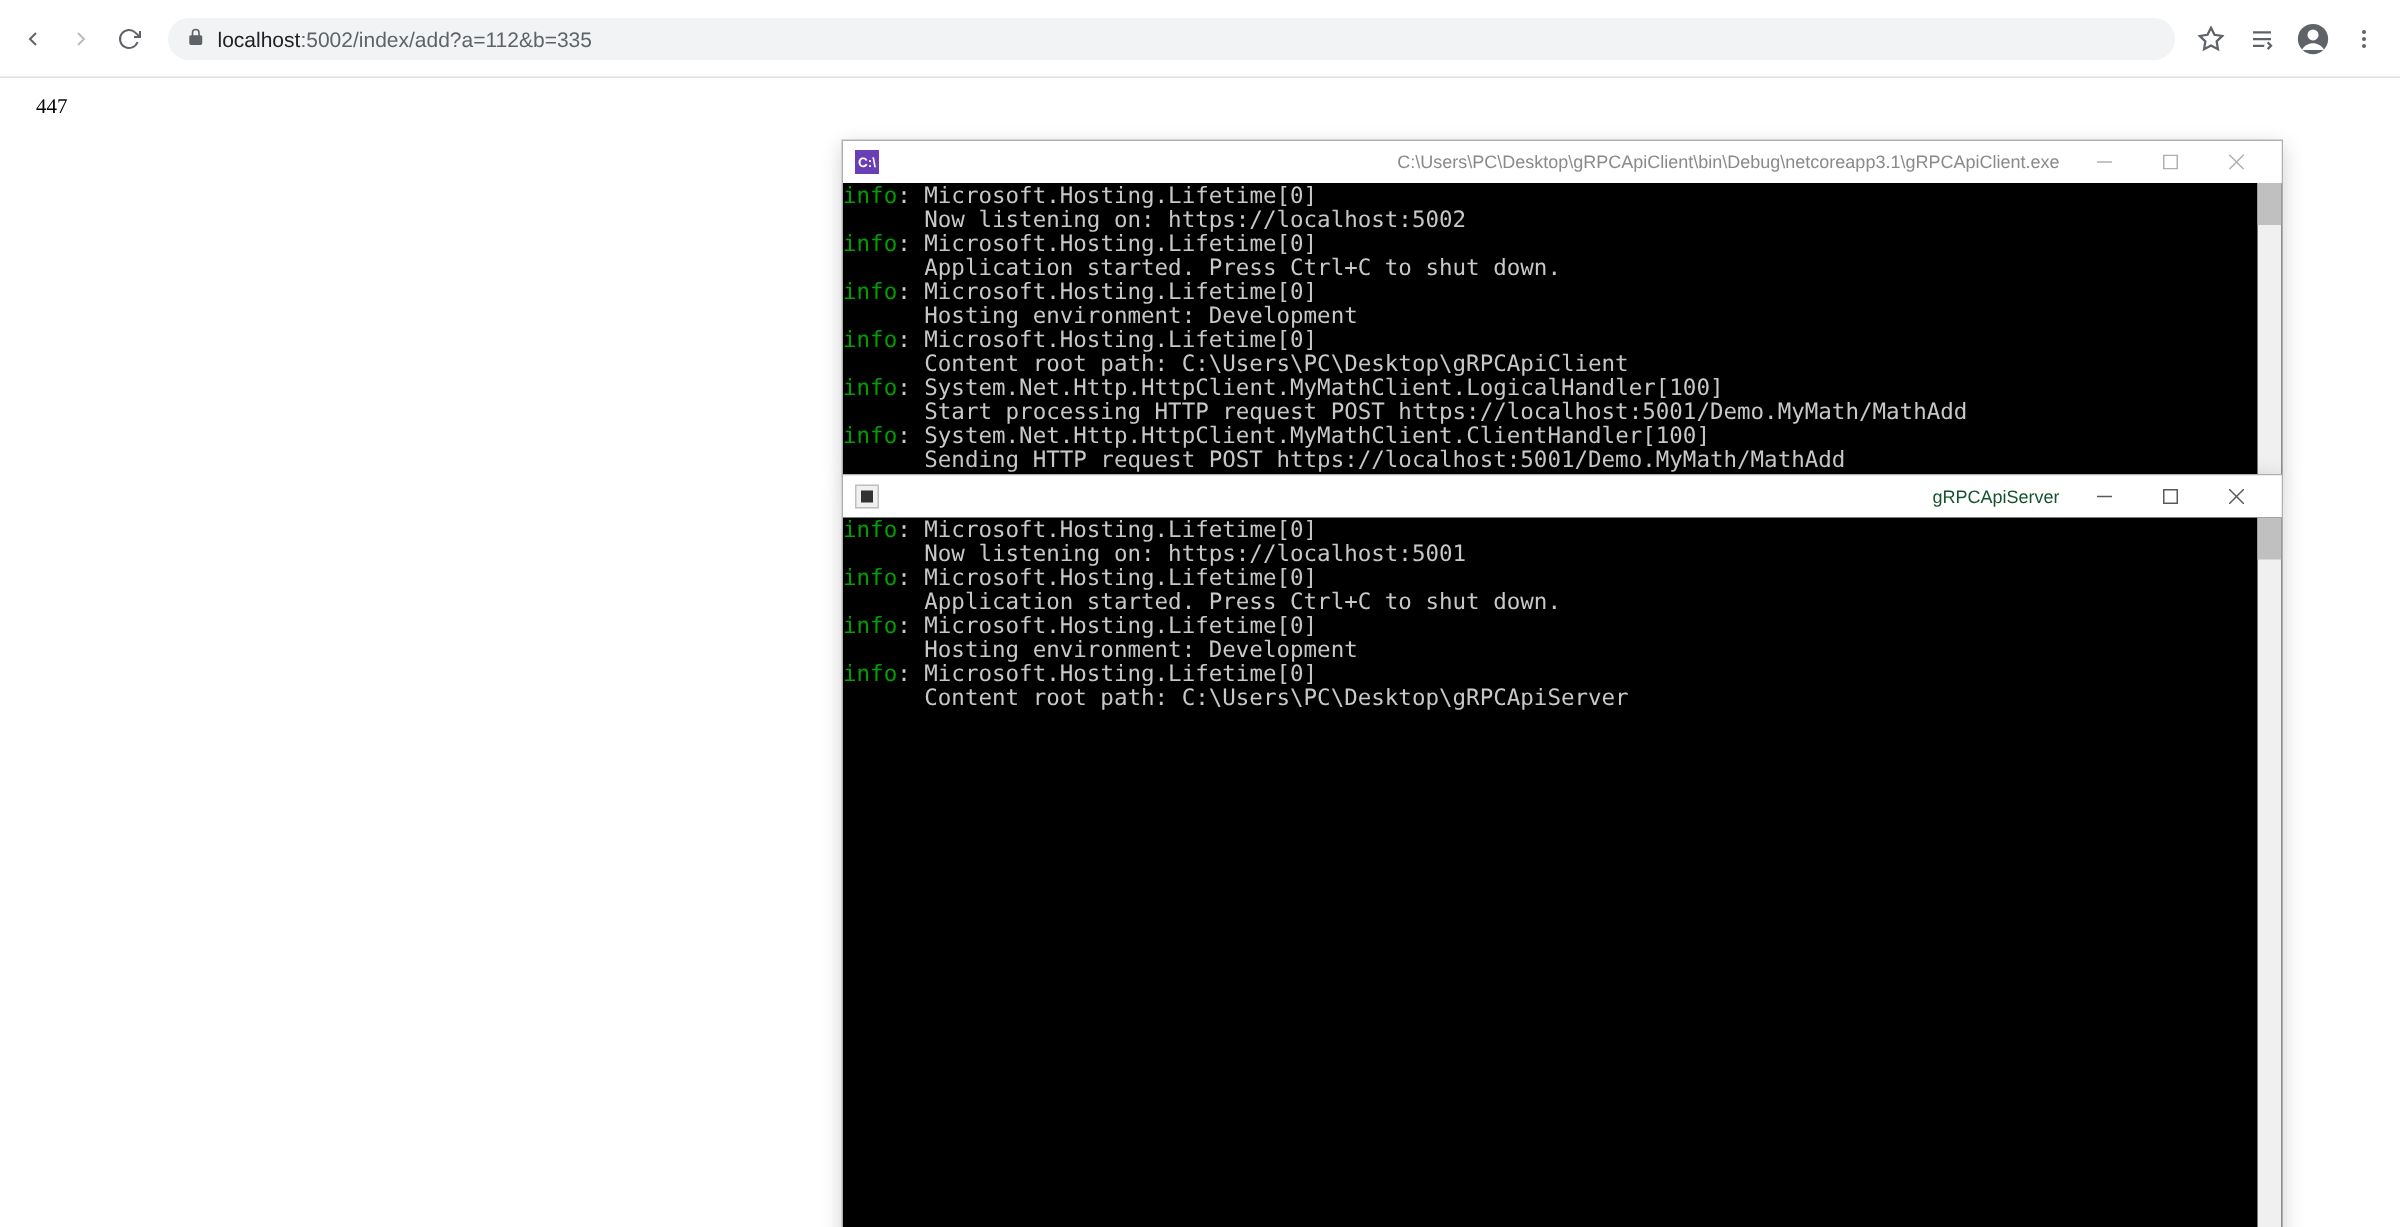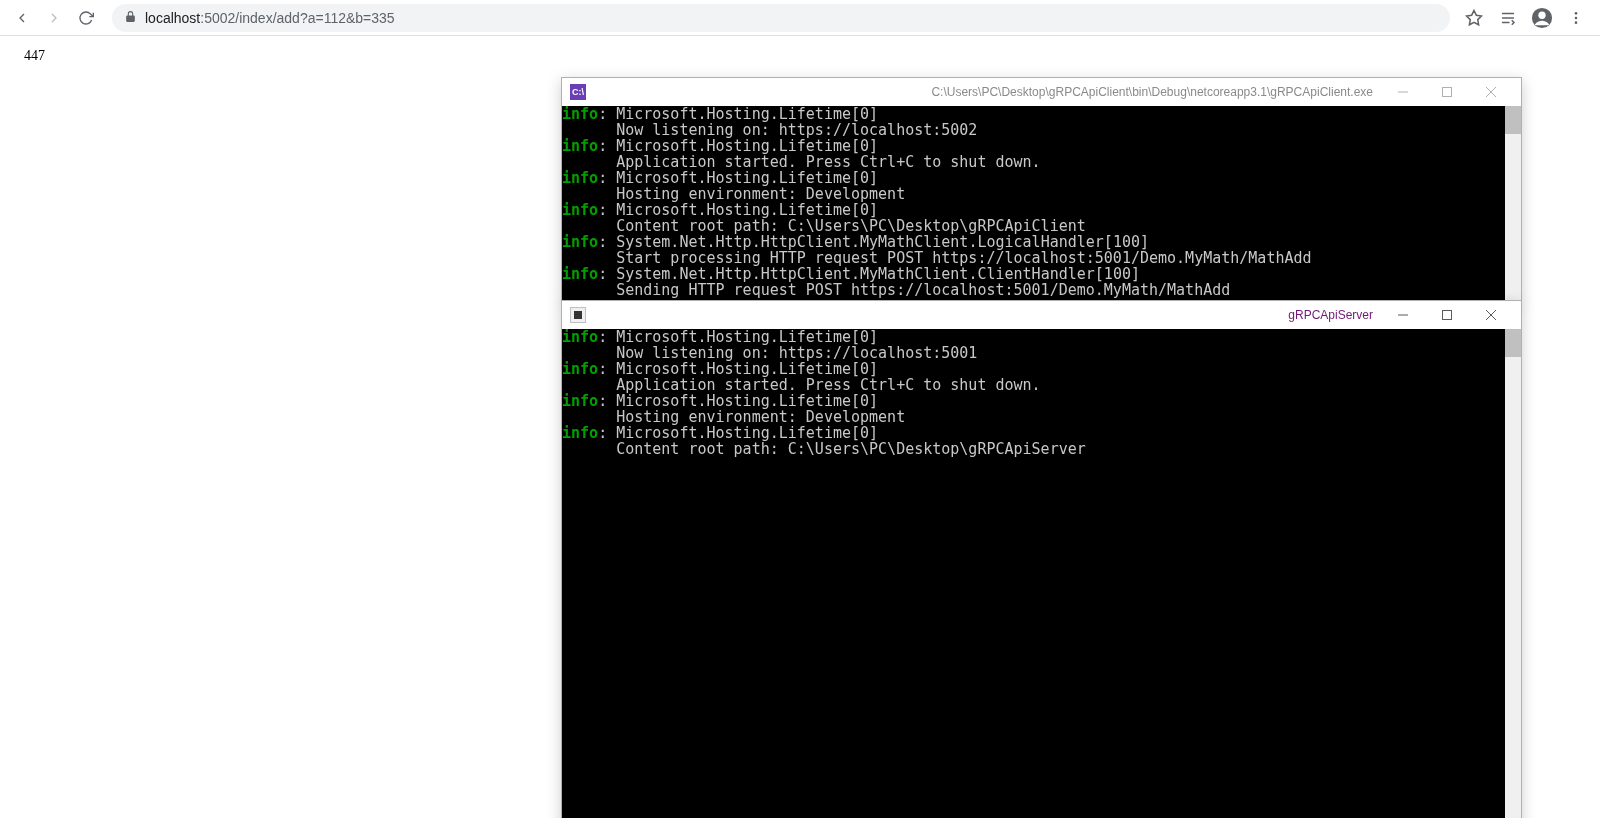--- a/index.html
+++ b/index.html
@@ -7,21 +7,21 @@
       font-family: -apple-system, BlinkMacSystemFont, "Segoe UI", Arial, sans-serif;
       width: 1600px;
       height: 818px;
       background: #fff;
       overflow: hidden;
       position: relative;
     }
 
     
     .browser-toolbar {
-      height: 36px;
+      height: 52px;
       background: #fff;
       border-bottom: 1px solid #e0e0e0;
       display: flex;
       align-items: center;
       padding: 0 8px;
       gap: 4px;
     }
     .nav-btn {
       width: 28px; height: 28px;
       display: flex; align-items: center; justify-content: center;
@@ -118,21 +118,21 @@
     }
     .console-content {
       font-family: "NSimSun","SimSun","Consolas",monospace;
       font-size: 15px;
       line-height: 16px;
       white-space: pre;
       color:#c8c8c8;
       padding: 0;
     }
     .log-line { display:block; }
-    .lvl { color:#00a000;font-weight:bold; }
+    .lvl { color:#00a000; }
     .colon { color:#c8c8c8; }
     .msg { color:#c8c8c8; }
     .indent { display:inline-block; width: 6ch; }
 
     
     #win-client { left:561px; top:41px; width:961px; }
     #win-client .console-body { height:195px; }
 
     
     #win-server { left:561px; top:264px; width:961px; }
@@ -236,21 +236,21 @@
     </div>
   </div>
 
   <div id="win-server" class="console-window">
     <div class="titlebar">
       <div class="title-icon gray">
         <svg width="10" height="10" viewBox="0 0 10 10">
             <rect x="1" y="1" width="8" height="8" fill="#333"></rect>
           </svg>
       </div>
-      <div class="title-text" style="color:#701a75;">gRPCApiServer</div>
+      <div class="title-text" style="color:#14532d;">gRPCApiServer</div>
       <div class="win-controls">
         <div class="win-btn">
             <svg width="10" height="10" viewBox="0 0 10 10">
               <line x1="0" y1="5" x2="10" y2="5" stroke="currentColor" stroke-width="1"></line>
             </svg>
           </div>
         <div class="win-btn">
             <svg width="10" height="10" viewBox="0 0 10 10">
               <rect x="0.5" y="0.5" width="9" height="9" fill="none" stroke="currentColor" stroke-width="1"></rect>
             </svg>

